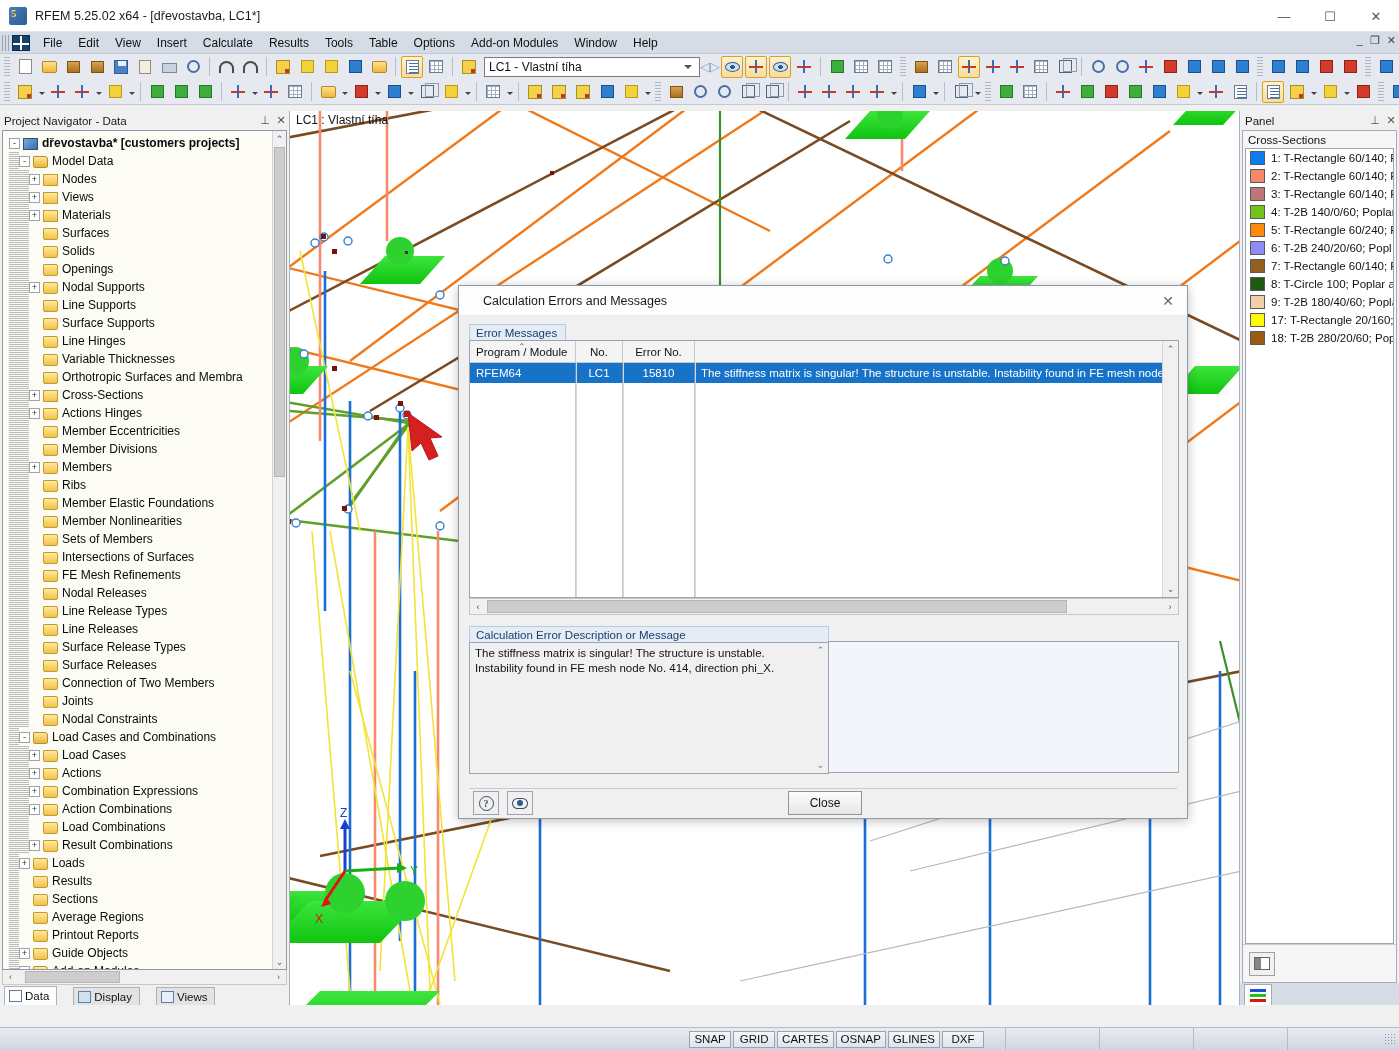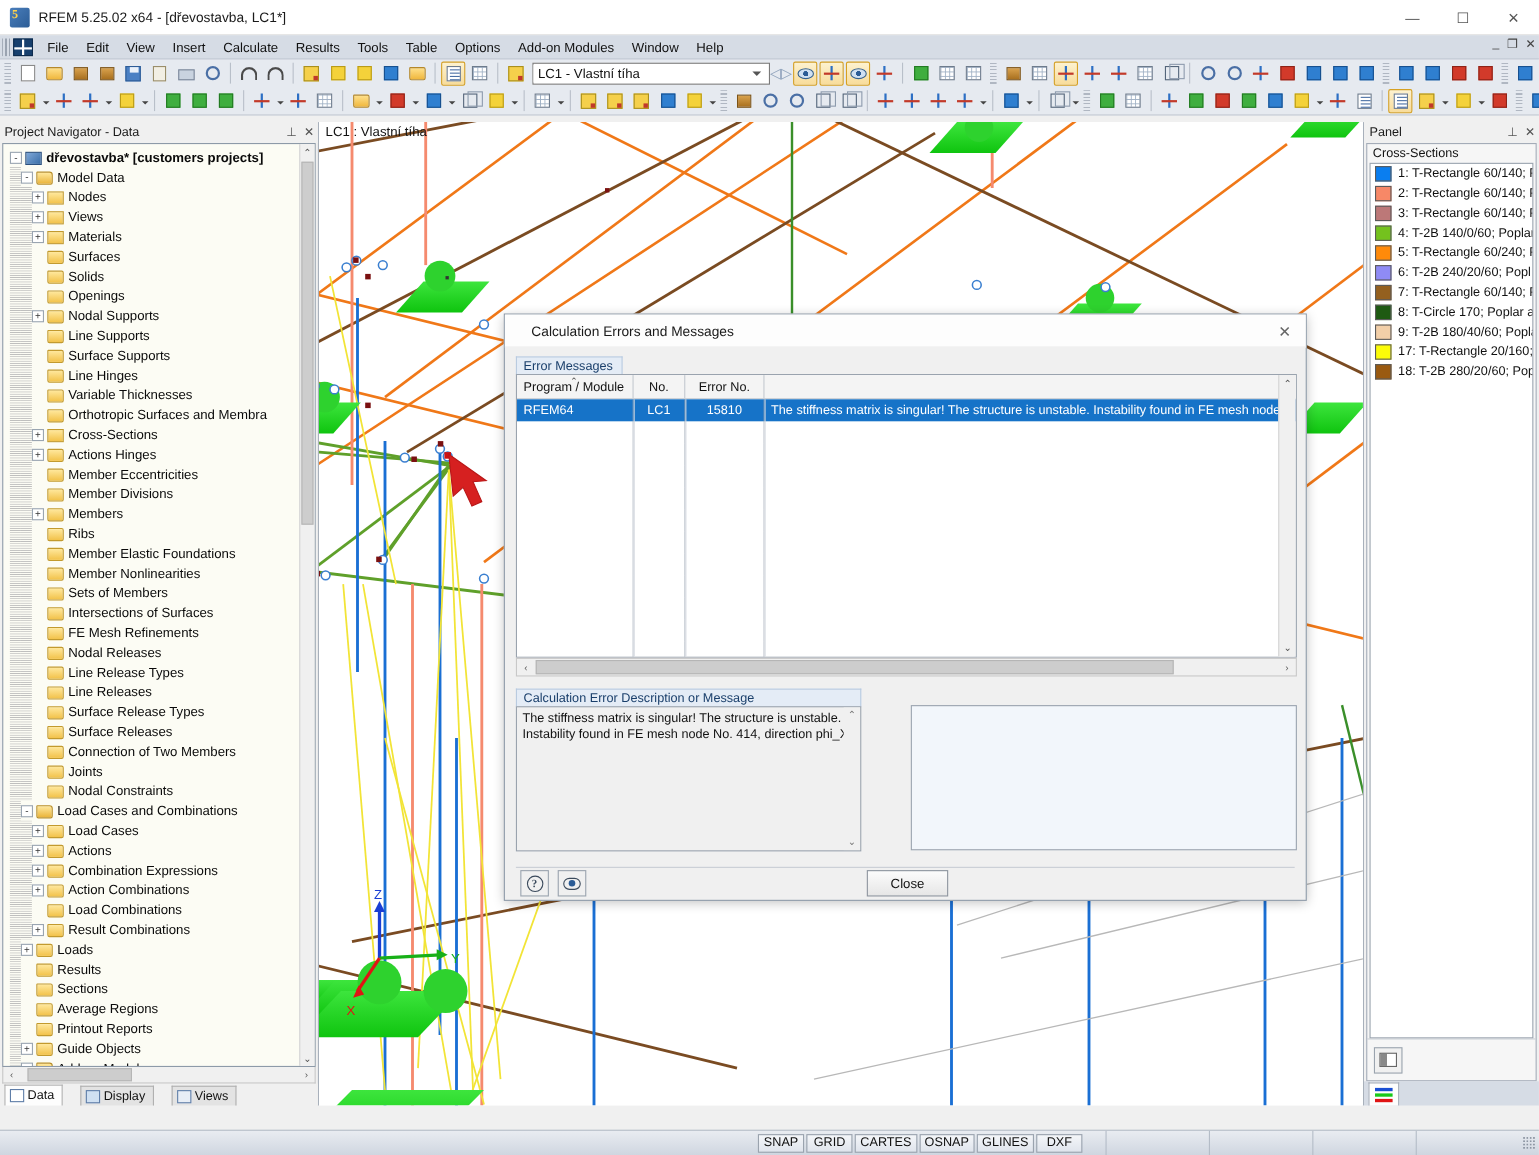--- a/index.html
+++ b/index.html
@@ -1128,21 +1128,21 @@
           <div class="cs-row">
             <span class="cs-sw" style="background:#8f8bf5"></span>
             <span>6: T-2B 240/20/60; Popl</span>
           </div>
           <div class="cs-row">
             <span class="cs-sw" style="background:#94601f"></span>
             <span>7: T-Rectangle 60/140; P</span>
           </div>
           <div class="cs-row">
             <span class="cs-sw" style="background:#1e5a12"></span>
-            <span>8: T-Circle 170; Poplar a</span>
+            <span>8: T-Circle 100; Poplar a</span>
           </div>
           <div class="cs-row">
             <span class="cs-sw" style="background:#f2cfa8"></span>
             <span>9: T-2B 180/40/60; Popla</span>
           </div>
           <div class="cs-row">
             <span class="cs-sw" style="background:#fcfc08"></span>
             <span>17: T-Rectangle 20/160;</span>
           </div>
           <div class="cs-row">
@@ -1288,21 +1288,21 @@
         <div class="a" style="bottom:0;">⌄</div>
       </div>
     </div>
     <div class="hsb">
       <div class="a">‹</div>
       <div class="hthumb"></div>
       <div class="a r">›</div>
     </div>
   </div>
 
-  <div class="grp" style="left:10px;top:340px;width:314px;">
+  <div class="grp" style="left:10px;top:340px;width:360px;">
     <div class="grp-lbl" style="width:100%;">Calculation Error Description or Message</div>
     <div class="descbox" style="height:132px;margin-top:-1px;">
       <div style="width:318px;">The stiffness matrix is singular! The structure is unstable. Instability found in FE mesh node No. 414, direction phi_X.</div>
       <div class="sb">
         <div class="a" style="top:0;">⌃</div>
         <div class="a" style="bottom:0;">⌄</div>
       </div>
     </div>
   </div>
 

